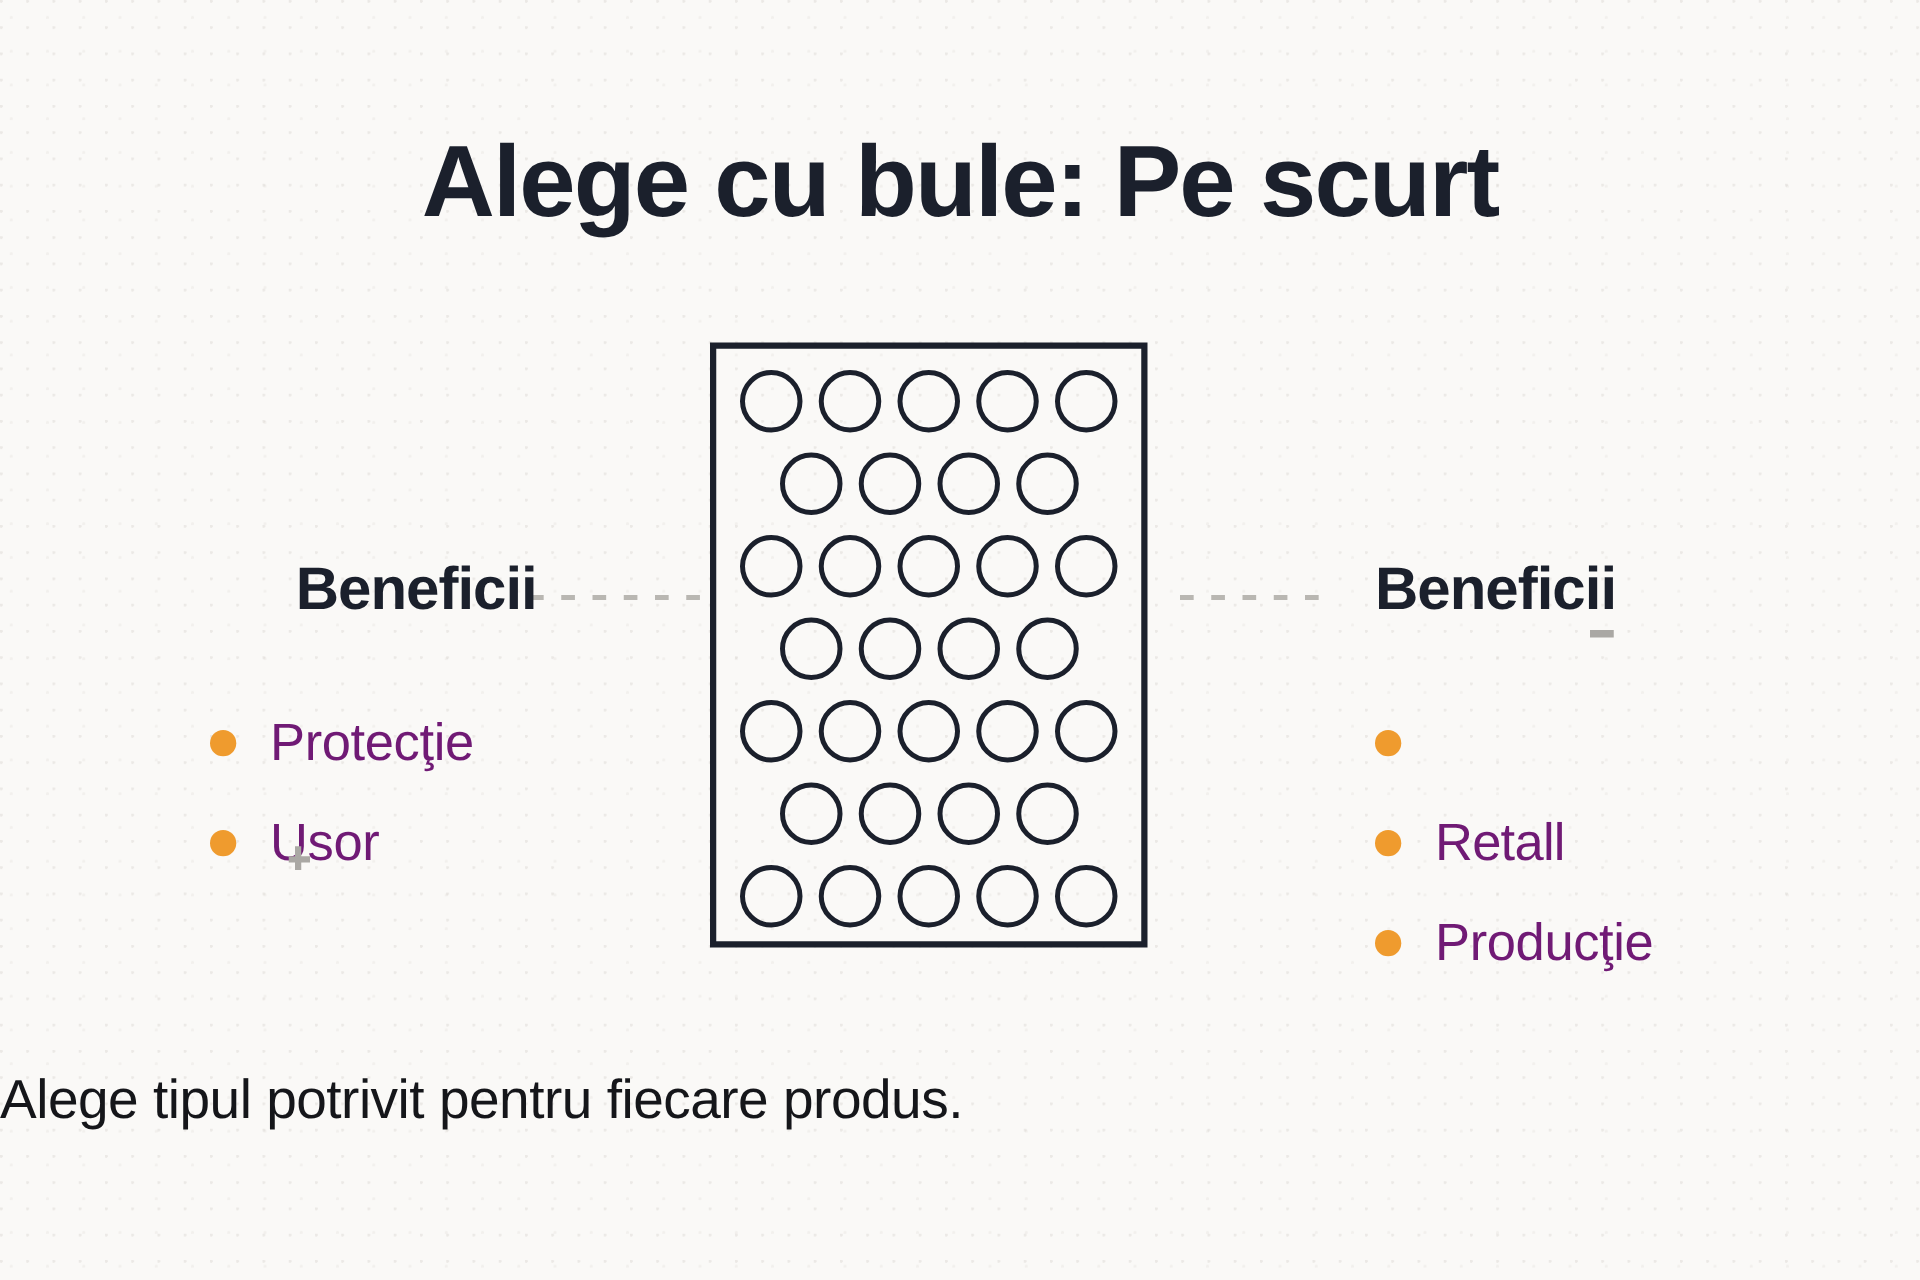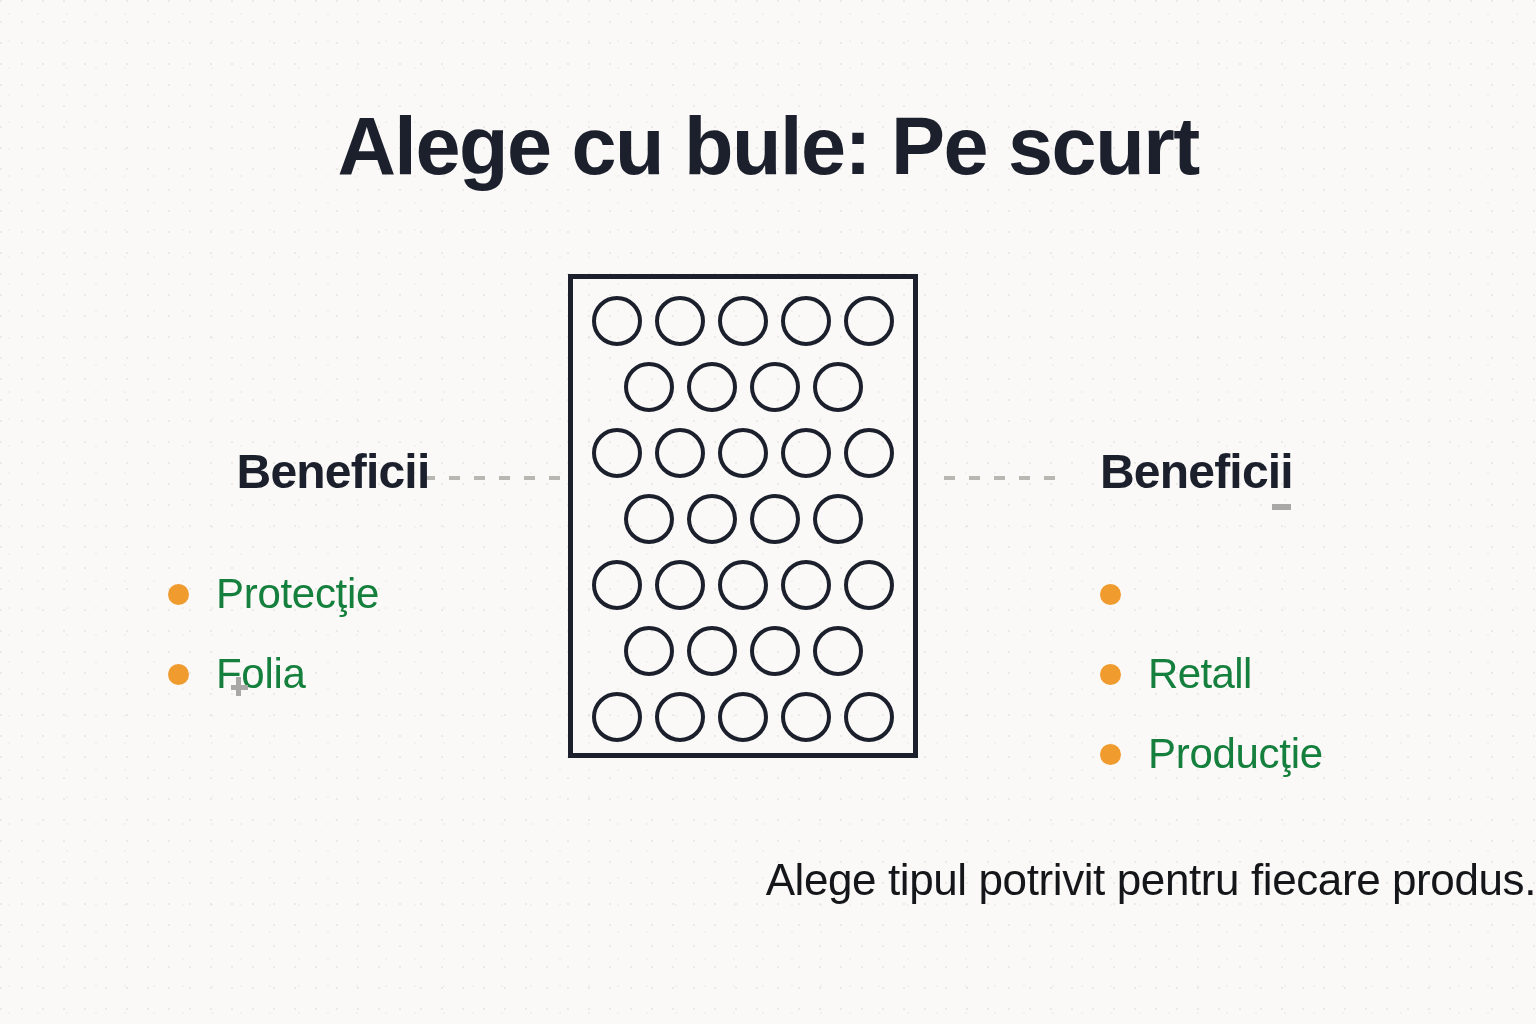--- a/index.html
+++ b/index.html
@@ -111,21 +111,21 @@
     width: 21px;
     height: 21px;
     border-radius: 50%;
     background: #ef9b2e;
     flex: 0 0 auto;
     margin-right: 27px;
   }
   .bullet-label {
     font-size: 42px;
     font-weight: 400;
-    color: #15803d;
+    color: #701a75;
     letter-spacing: -0.3px;
     line-height: 1;
   }
   .bullet-label.emphasis {
     font-weight: normal;
     letter-spacing: -0.6px;
   }
 
   
   .connector {
@@ -138,21 +138,21 @@
   }
   #connector-left  { left: 424px; width: 145px; }
   #connector-right { left: 944px; width: 120px; }
 
   
   #caption {
     position: absolute;
     left: 0;
     top: 855px;
     width: 1536px;
-    text-align: right;
+    text-align: left;
     font-size: 44px;
     font-weight: 400;
     color: #15161a;
     letter-spacing: -0.4px;
     white-space: nowrap;
   }
 
   
   .artifact { position: absolute; background: #aaa8a4; }
   #artifact-usor-v   { left: 236px; top: 677px; width: 5px;  height: 19px; }
@@ -225,21 +225,21 @@
 
   <div id="col-left" class="column">
     <div class="col-heading">Beneficii</div>
     <ul class="bullet-list" id="list-left">
         <li class="bullet-item">
           <span class="bullet-dot" style="background: rgb(239, 155, 46);"></span>
           <span class="bullet-label">Protecţie</span>
         </li>
         <li class="bullet-item">
           <span class="bullet-dot" style="background: rgb(239, 155, 46);"></span>
-          <span class="bullet-label">Folia</span>
+          <span class="bullet-label">Usor</span>
         </li>
       </ul>
   </div>
 
   <div id="col-right" class="column">
     <div class="col-heading">Beneficii</div>
     <ul class="bullet-list" id="list-right">
         <li class="bullet-item">
           <span class="bullet-dot" style="background: rgb(239, 155, 46);"></span>
         </li>

